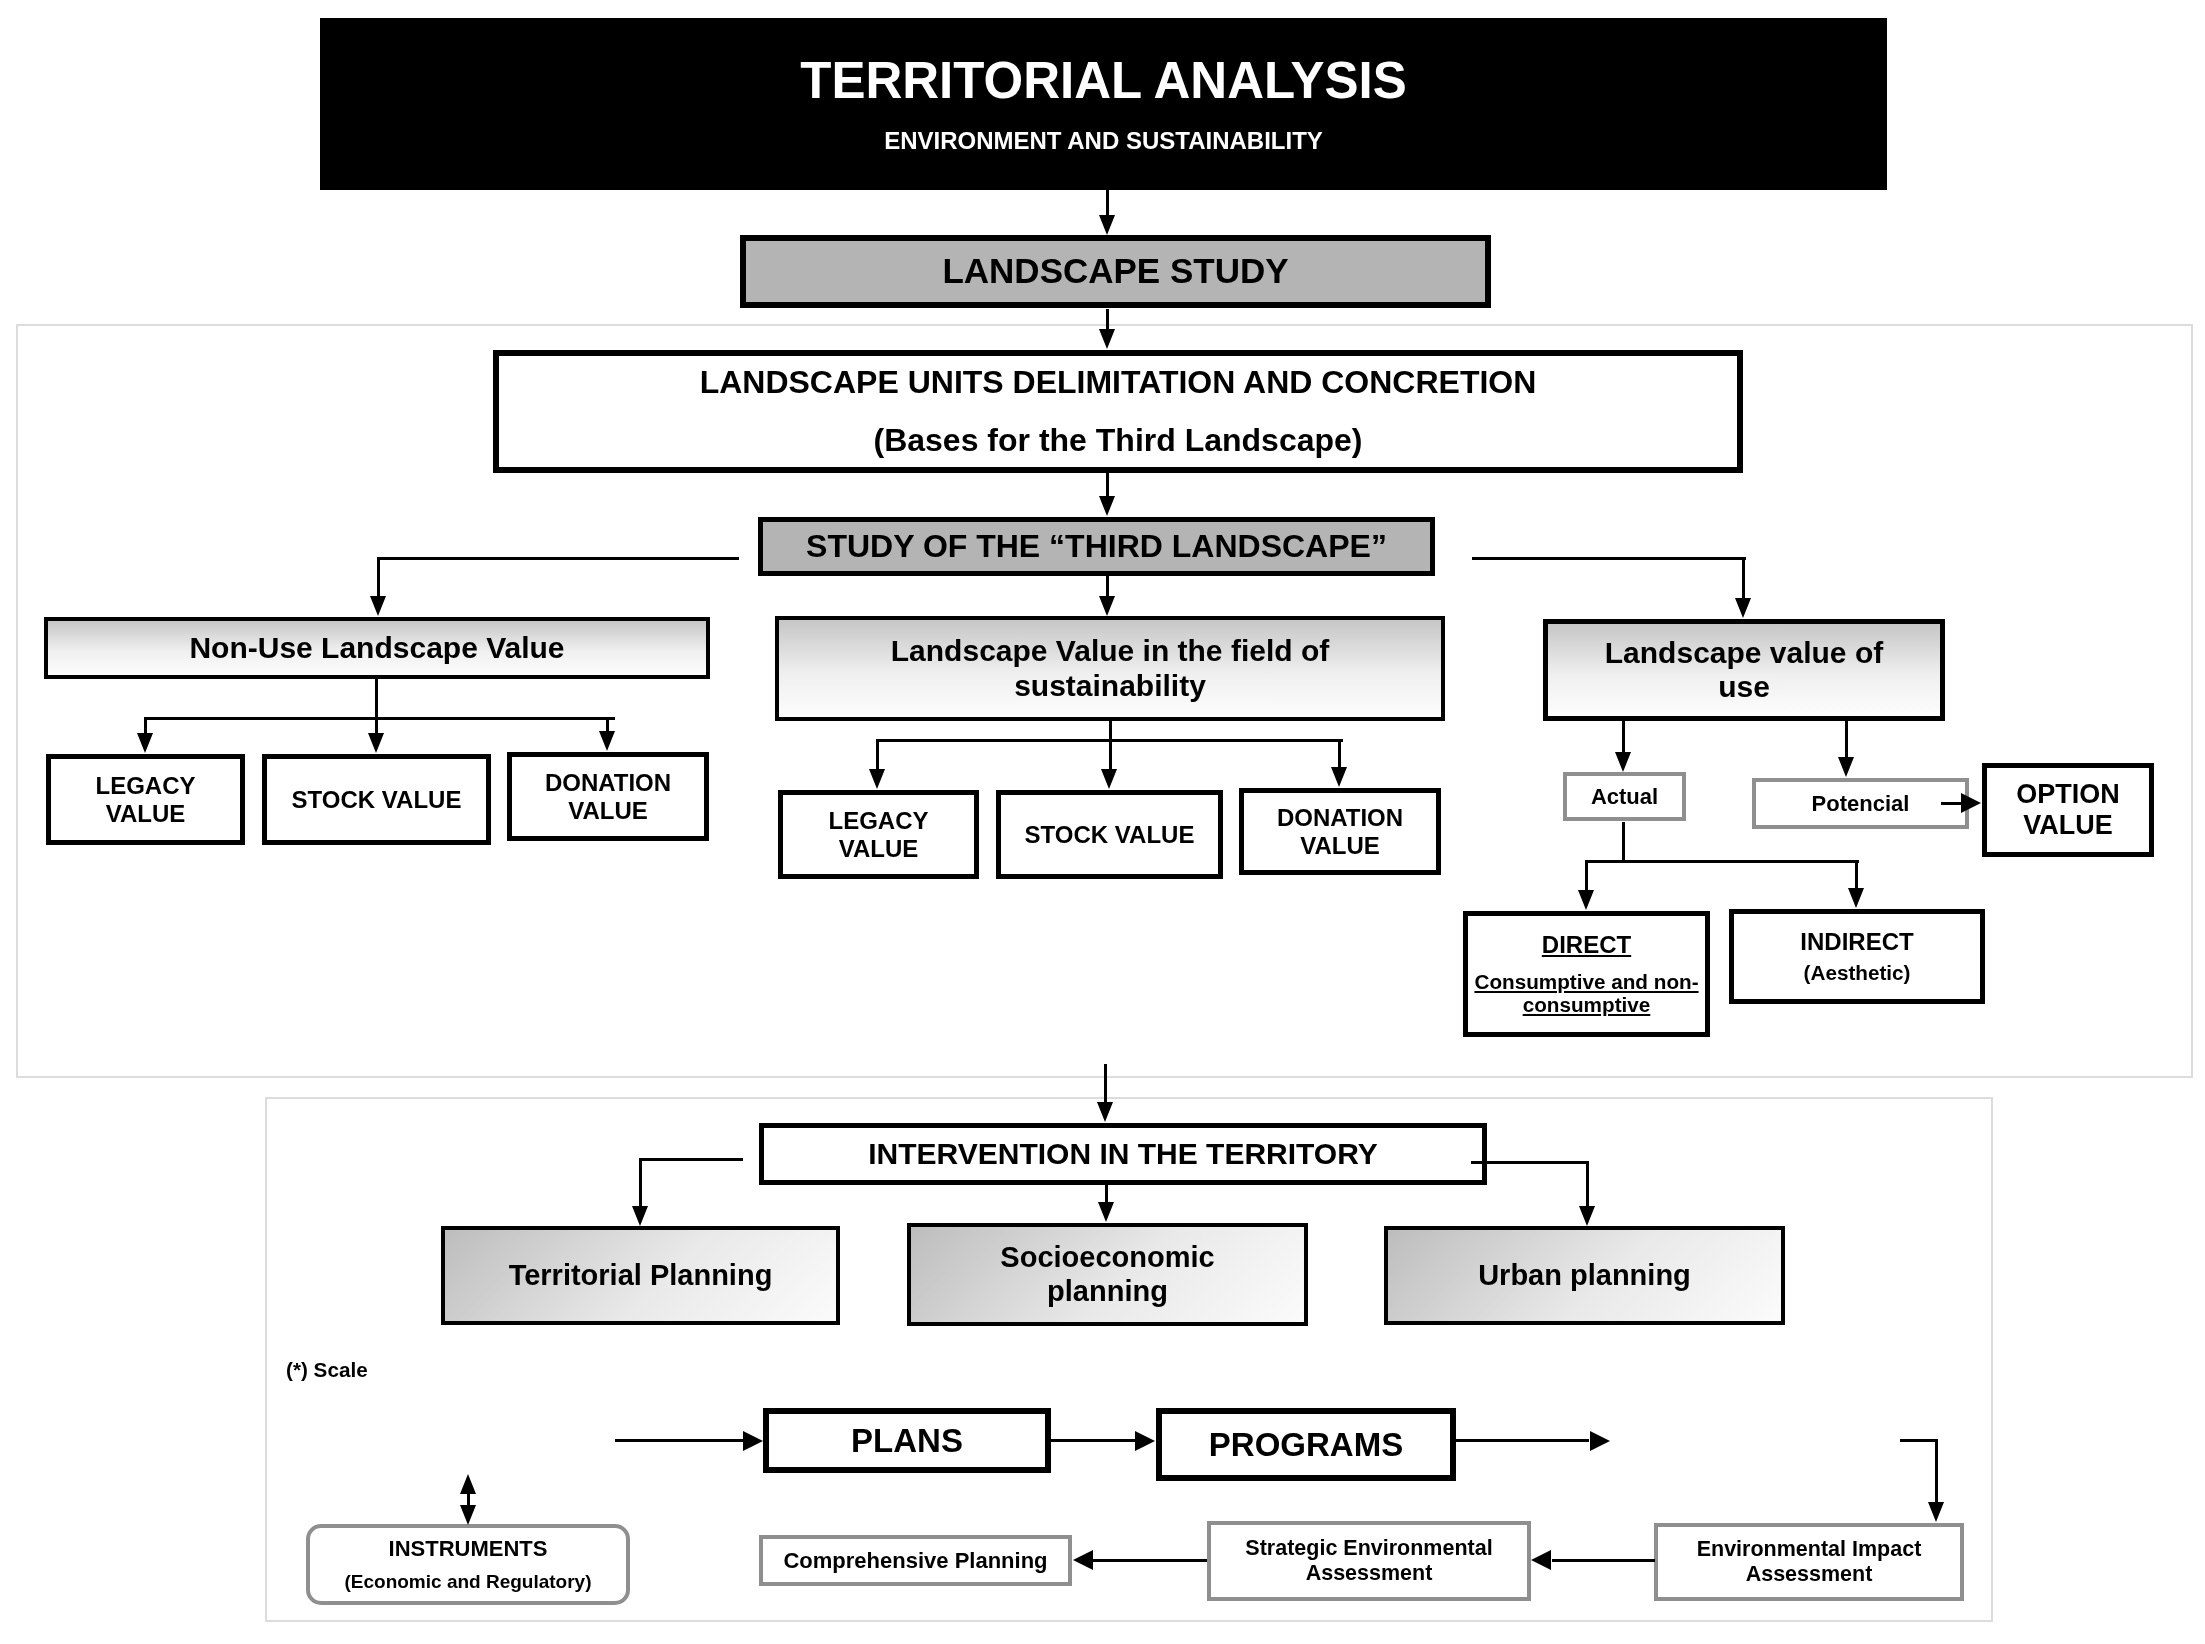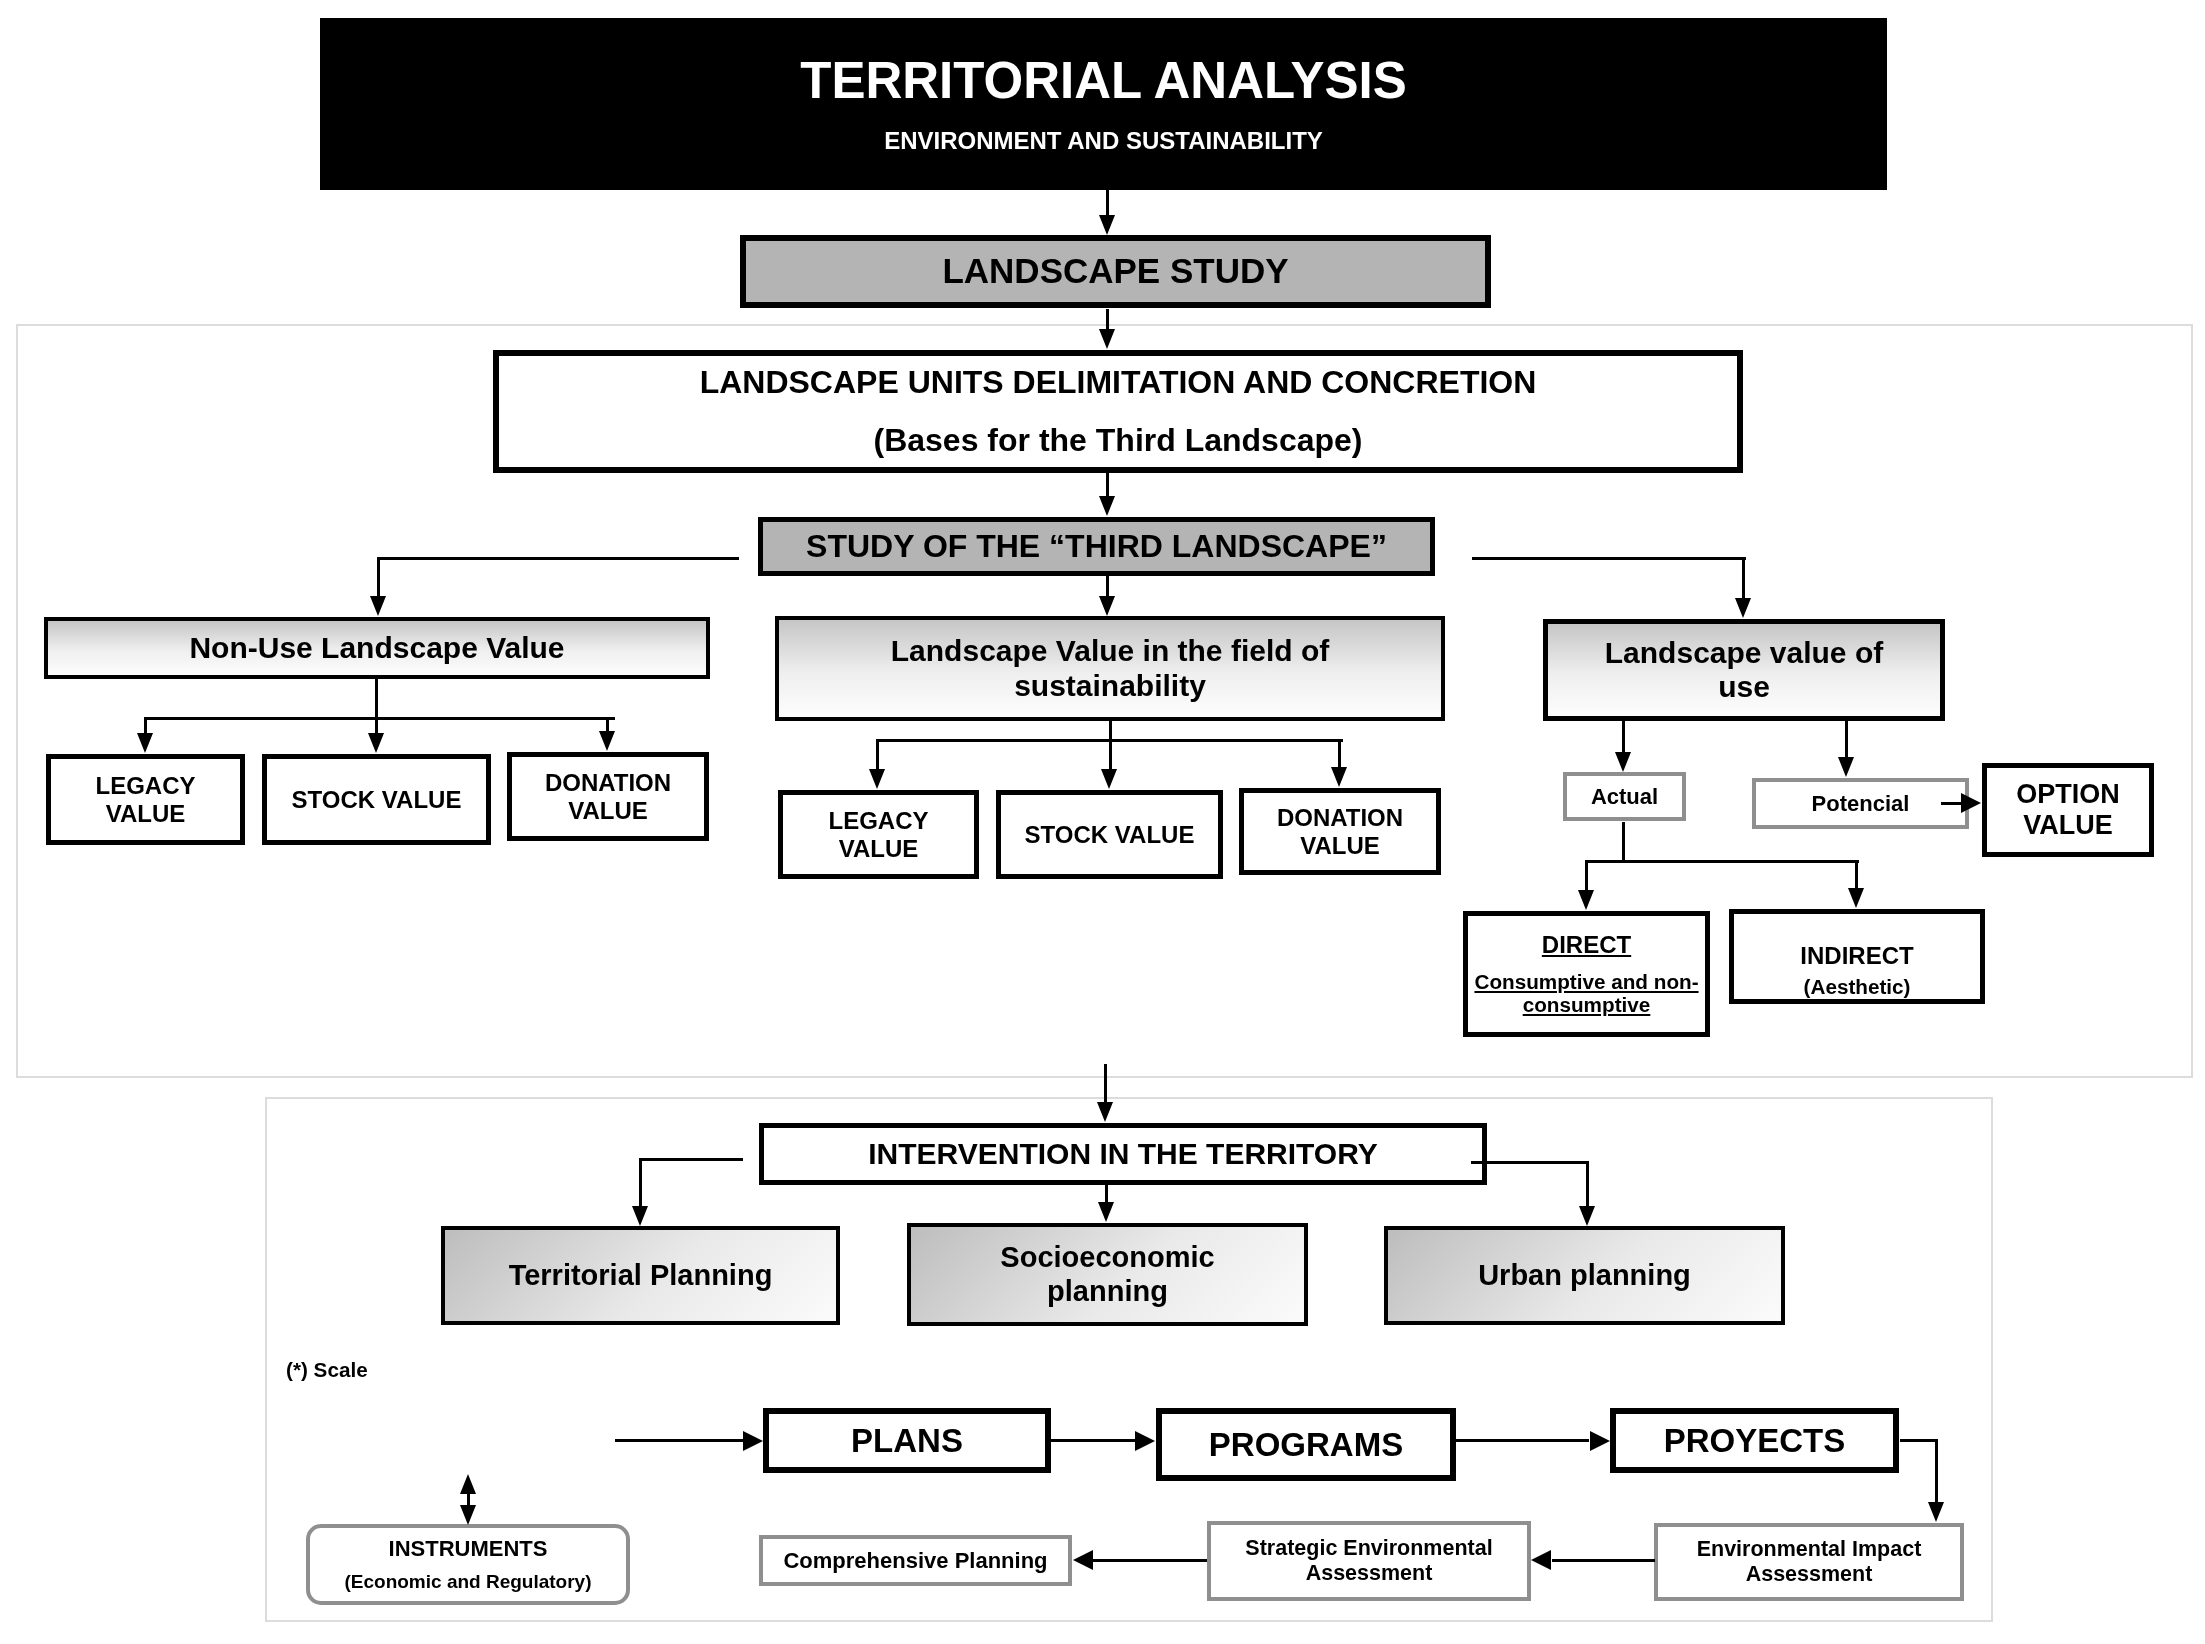--- a/index.html
+++ b/index.html
@@ -18,21 +18,21 @@
   .ah{position:absolute;width:0;height:0;}
   .ahd{border-left:8.7px solid transparent;border-right:8.7px solid transparent;border-top:20.7px solid #000;}
   .ahu{border-left:8.7px solid transparent;border-right:8.7px solid transparent;border-bottom:20.7px solid #000;}
   .ahr{border-top:10.3px solid transparent;border-bottom:10.3px solid transparent;border-left:20.7px solid #000;}
   .ahl{border-top:10.3px solid transparent;border-bottom:10.3px solid transparent;border-right:20.7px solid #000;}
   .f64{font-size:51px;} .f44{font-size:35px;} .f42{font-size:33px;} .f40{font-size:32px;}
   .f38{font-size:30px;} .f36{font-size:29px;} .f34{font-size:27px;} .f30{font-size:24px;}
   .f28{font-size:22px;} .f27{font-size:21.5px;} .f26{font-size:20.7px;} .f24{font-size:19px;}
   .w190{max-width:151px;} .w160{max-width:127px;} .w400{max-width:318px;}
   .w700{max-width:557px;} .w320{max-width:254px;} .w330{max-width:262px;} .w300{max-width:239px;}
-  .gap26{row-gap:20.7px;} .gap20{row-gap:16px;} .gap14{row-gap:11px;} .gap12{row-gap:9.5px;border-radius:15px;} .gap10{row-gap:6px;justify-content:flex-end;}
+  .gap26{row-gap:20.7px;} .gap20{row-gap:16px;} .gap14{row-gap:11px;} .gap12{row-gap:9.5px;border-radius:15px;} .gap10{row-gap:6px;}
   .note{position:absolute;font-size:20.7px;}
   .z5{z-index:5;}
 </style>
 </head>
 <body>
 
 <div id="canvas">
 
   <div class="sec" style="left:16px;top:324px;width:2177px;height:754px;"></div>
   <div class="sec" style="left:265px;top:1097px;width:1728px;height:525px;"></div>
@@ -115,23 +115,20 @@
     <span>Urban planning</span>
   </div>
 
   <div class="note" style="left:286px;top:1358px;">(*) Scale</div>
 
   <div class="b f42" style="left:763px;top:1408px;width:288px;height:65px;border-width:6.4px;">
     <span>PLANS</span>
   </div>
   <div class="b f42" style="left:1156px;top:1408px;width:300px;height:73px;border-width:6.4px;">
     <span>PROGRAMS</span>
-  </div>
-  <div class="b f42" style="left:1610px;top:1408px;width:289px;height:65px;border-width:6.4px;">
-    <span>PROYECTS</span>
   </div>
 
   <div class="b gborder gap12" style="left:306px;top:1524px;width:324px;height:81px;border-width:4.8px;">
     <div class="f28">INSTRUMENTS</div>
     <div class="f24">(Economic and Regulatory)</div>
   </div>
   <div class="b gborder f28" style="left:759px;top:1535px;width:313px;height:51px;border-width:4px;">
     <span>Comprehensive Planning</span>
   </div>
   <div class="b gborder f27" style="left:1207px;top:1521px;width:324px;height:80px;border-width:4.8px;">

